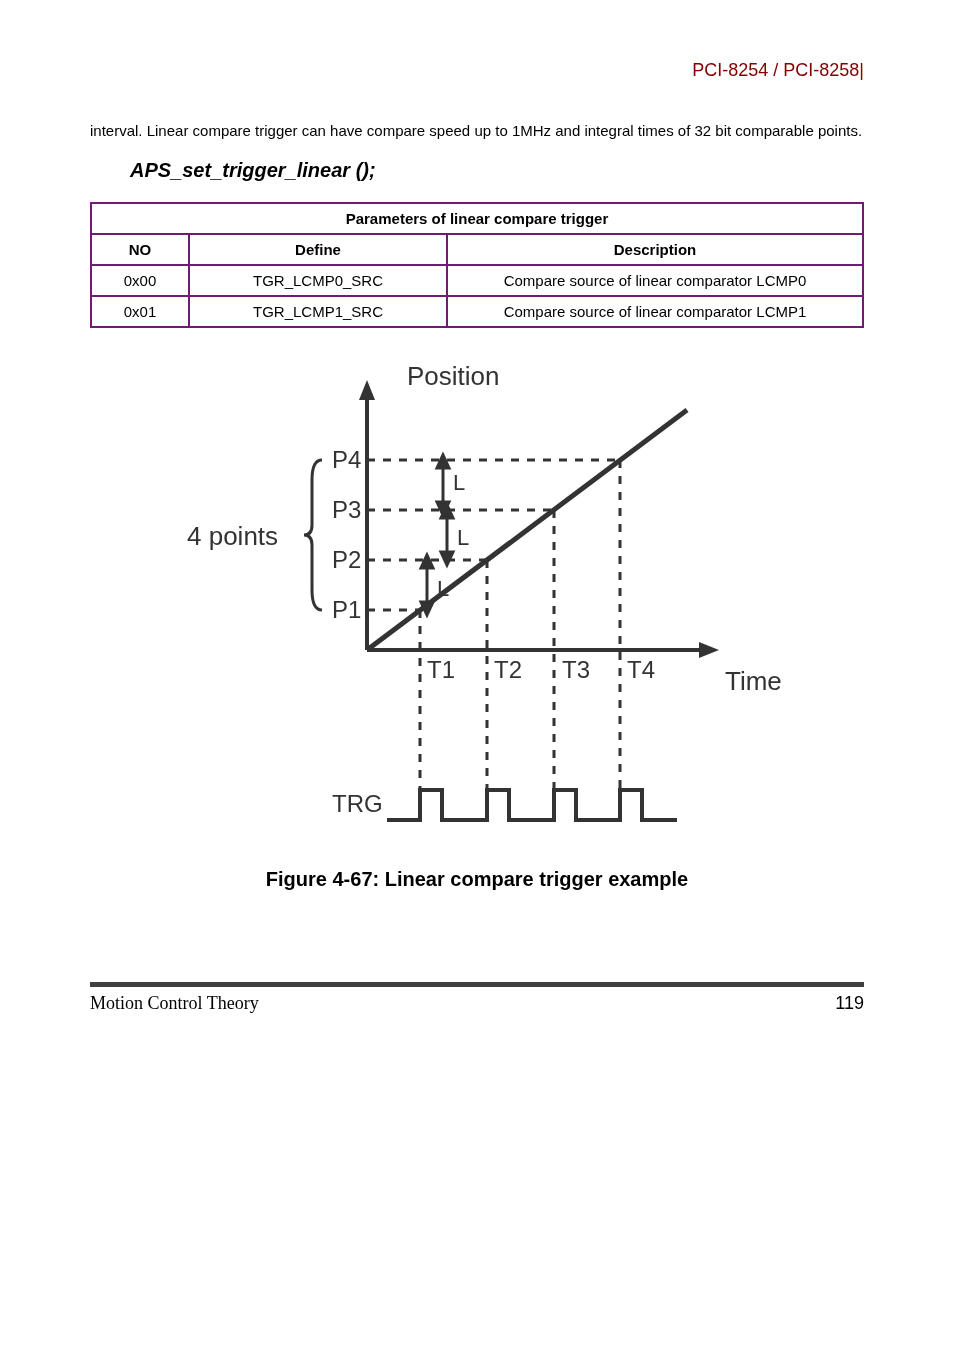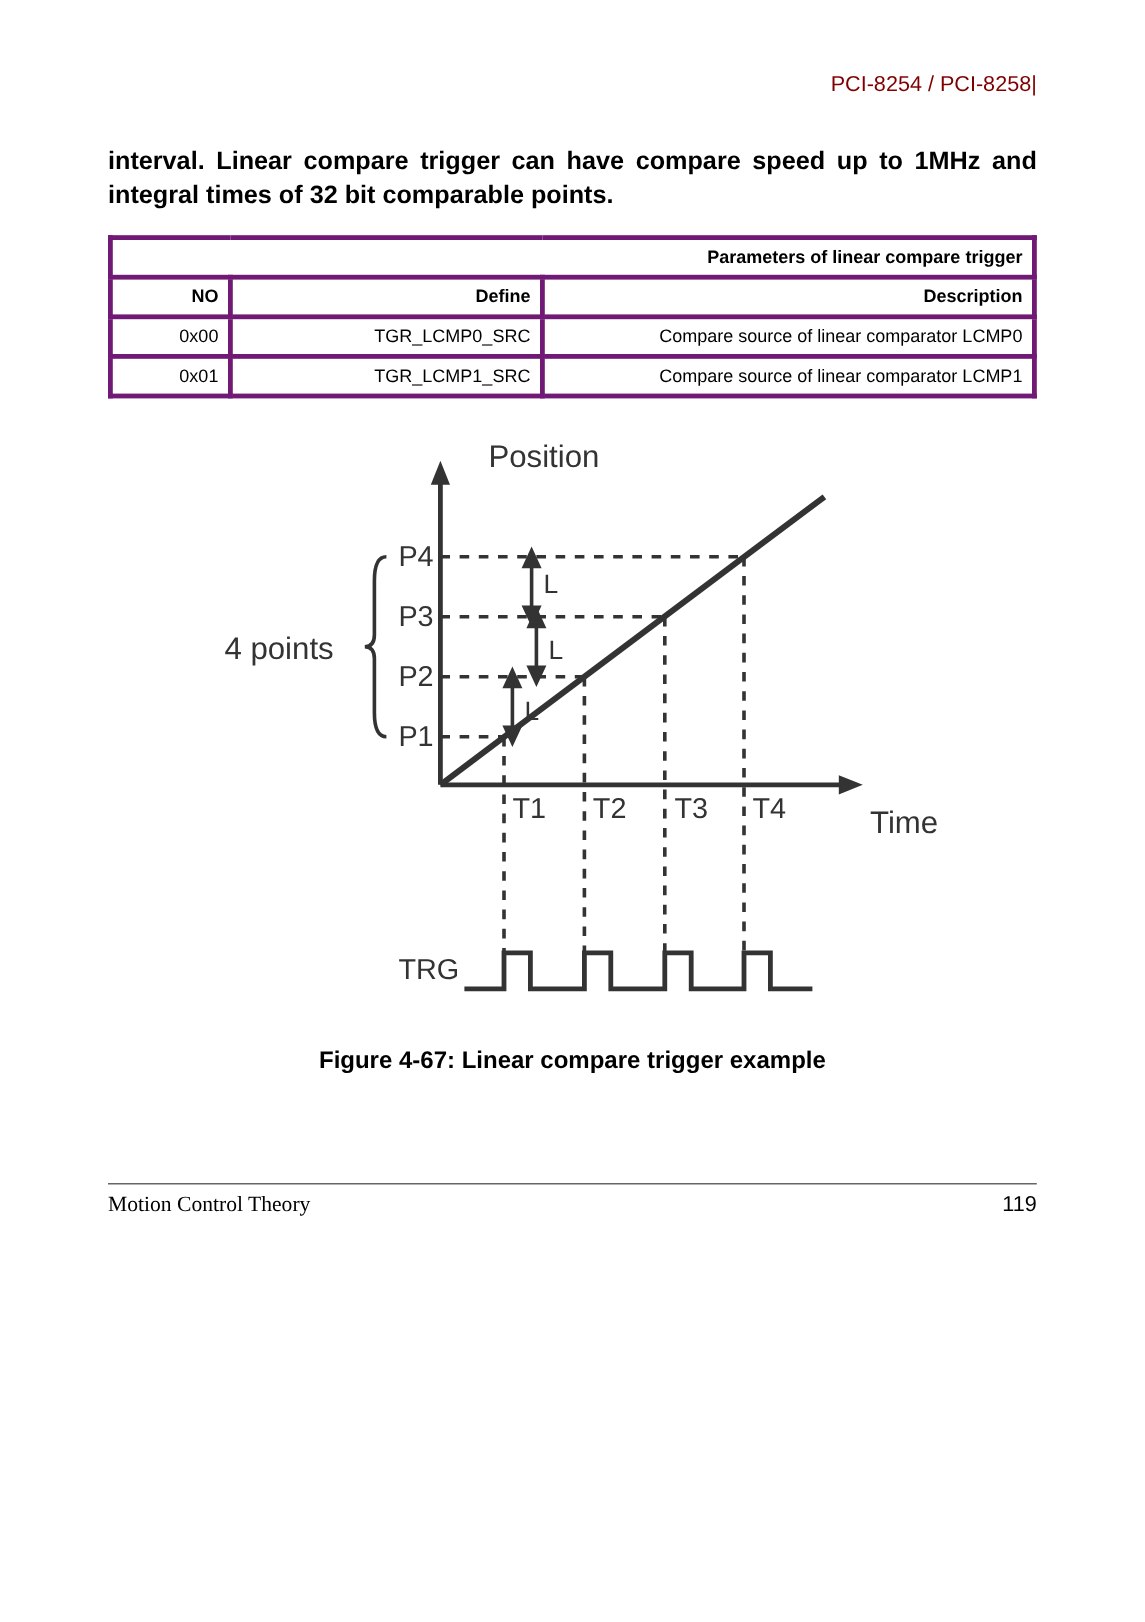--- a/index.html
+++ b/index.html
@@ -18,43 +18,42 @@
     display: flex;
     flex-direction: column;
   }
   .header-right {
     text-align: right;
     color: #800000;
     font-size: 18px;
     margin-bottom: 40px;
   }
   .body-text {
-    font-size: 21px;
+    font-size: 15px;
     line-height: 1.35;
     text-align: justify;
     margin-bottom: 18px;
-    font-weight: bold;
   }
   .api-name {
     font-size: 20px;
     font-style: italic;
     font-weight: bold;
     margin-left: 40px;
     margin-bottom: 20px;
   }
   table.params {
     width: 100%;
     border-collapse: collapse;
     font-size: 15px;
     margin-bottom: 18px;
   }
   table.params th, table.params td {
-    border: 4px solid #701a75;
+    border: 2px solid #701a75;
     padding: 6px 8px;
-    text-align: right;
+    text-align: center;
     vertical-align: middle;
   }
   table.params .title-row th {
     font-weight: bold;
     font-size: 15px;
   }
   table.params .header-row th {
     font-weight: bold;
   }
   table.params .header-row th.no-col {
@@ -86,21 +85,21 @@
     font-size: 20px;
     font-weight: bold;
     text-align: center;
     margin-top: 14px;
   }
   .footer {
     position: absolute;
     bottom: 40px;
     left: 90px;
     right: 90px;
-    border-top: 1px solid #404040;
+    border-top: 5px solid #404040;
     padding-top: 6px;
     display: flex;
     justify-content: space-between;
     font-size: 18px;
   }
   .footer .left {
     font-family: Georgia, 'Times New Roman', serif;
   }
   svg text {
     font-family: 'Segoe UI', Arial, sans-serif;
@@ -111,20 +110,21 @@
 <body>
 
 <div class="page">
 
   <div class="header-right">
     <span>PCI-8254 / PCI-8258</span><span>|</span>
   </div>
 
   <div class="body-text">interval. Linear compare trigger can have compare speed up to 1MHz and integral times of 32 bit comparable points.</div>
 
+  <div class="api-name">APS_set_trigger_linear ();</div>
 
   <table class="params">
     <tbody>
         <tr class="title-row">
       <th colspan="3">Parameters of linear compare trigger</th>
     </tr>
     <tr class="header-row">
       <th class="no-col">NO</th>
       <th class="def-col">Define</th>
       <th>Description</th>

